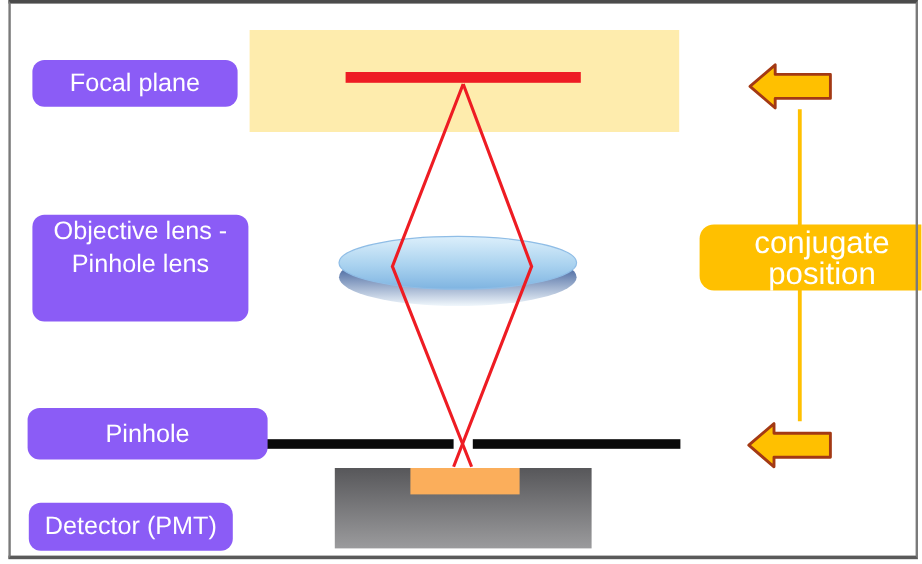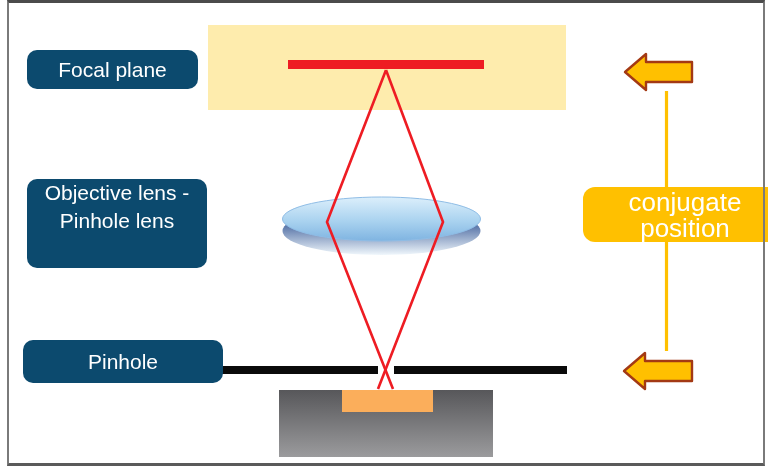--- a/index.html
+++ b/index.html
@@ -7,21 +7,21 @@
     position:relative;width:768px;height:470px;background:#ffffff;overflow:hidden;
     font-family:"Liberation Sans", sans-serif;
   }
   .frame{
     position:absolute;left:7px;top:0;width:758px;height:466px;box-sizing:border-box;
     border:2px solid #7a7a7a;border-top:3px solid #4b4b4b;border-bottom:3px solid #5a5a5a;
     pointer-events:none;
   }
   svg.diagram{position:absolute;left:0;top:0;}
   .blue-label{
-    position:absolute;background:#0c4a6e;color:#ffffff;font-size:21px;
+    position:absolute;background:#8b5cf6;color:#ffffff;font-size:21px;
     text-align:center;border-radius:10px;white-space:nowrap;
   }
   .lbl-focal{left:27px;top:50px;width:171px;height:39px;line-height:39px;}
   .lbl-objective{left:27px;top:179px;width:180px;height:89px;
     display:flex;flex-direction:column;justify-content:flex-start;line-height:28px;}
   .lbl-pinhole{left:23px;top:340px;width:200px;height:43px;line-height:43px;}
   .lbl-detector{left:24px;top:419px;width:170px;height:40px;line-height:40px;}
   .gold-label{
     position:absolute;left:583px;top:187px;width:204px;height:55px;
     background:#FFC000;color:#ffffff;font-size:26px;text-align:center;
@@ -79,20 +79,21 @@
 
   <div class="blue-label lbl-focal">Focal plane</div>
 
   <div class="blue-label lbl-objective">
     <span>Objective lens -</span>
     <span>Pinhole lens</span>
   </div>
 
   <div class="blue-label lbl-pinhole">Pinhole</div>
 
+  <div class="blue-label lbl-detector">Detector (PMT)</div>
 
   <div class="gold-label">
     <span>conjugate</span>
     <span>position</span>
   </div>
 
   <div class="frame"></div>
 </div>
 
 </body></html>

